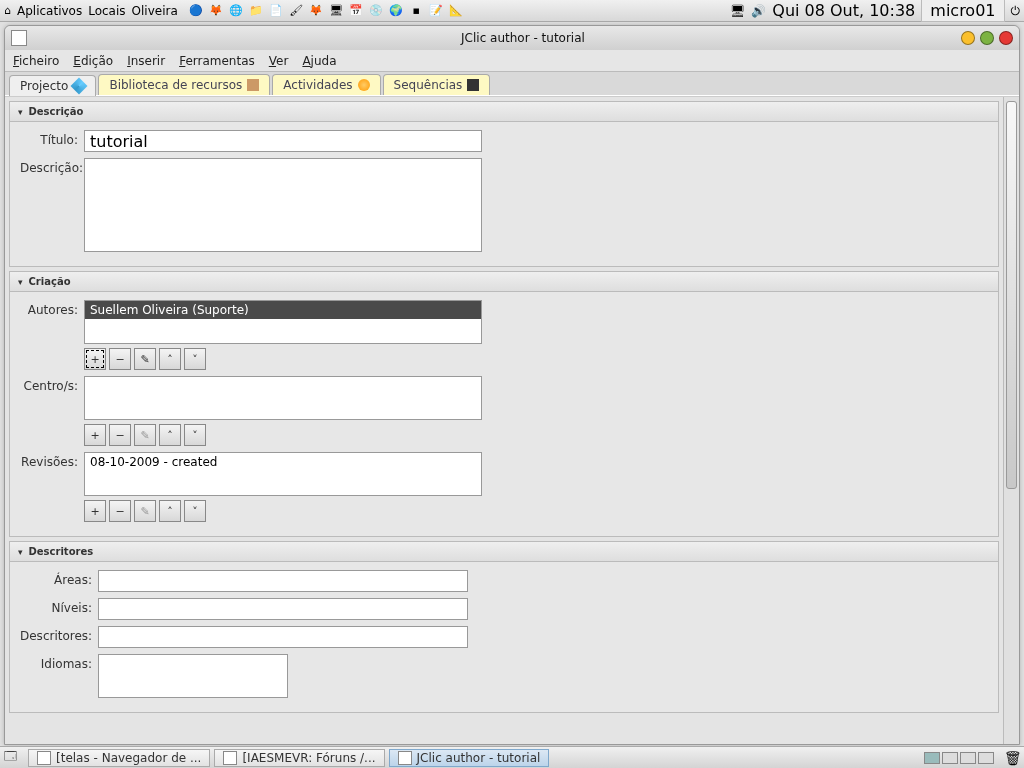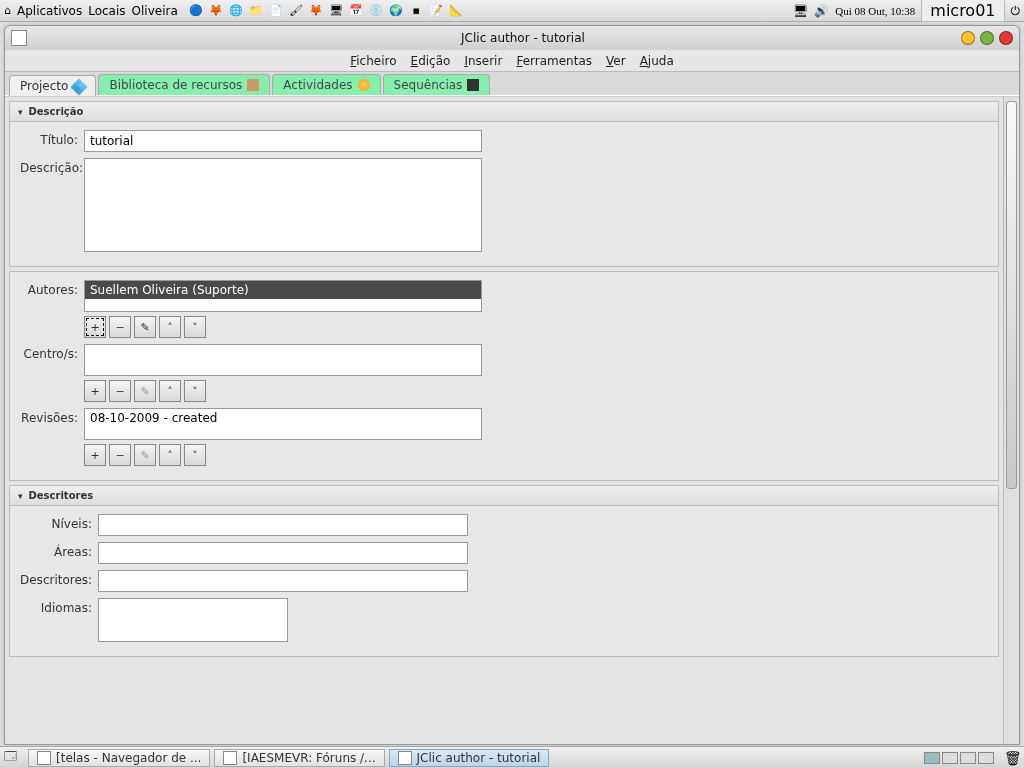--- a/index.html
+++ b/index.html
@@ -5,62 +5,62 @@
 * { box-sizing: border-box; margin: 0; padding: 0; font-family: "DejaVu Sans", Arial, sans-serif; font-size: 12px; }
 body { background: #e0e0e0; width: 1024px; height: 768px; overflow: hidden; }
 
 
 .gnome-panel { display:flex; align-items:center; height:22px; background:linear-gradient(#f0f0f0,#d8d8d8); border-bottom:1px solid #aaa; padding:0 4px; gap:6px; }
 .gnome-panel .sys-menu { font-size:12px; color:#000; cursor:default; }
 .gnome-panel .home-icon { font-size:11px; }
 .gnome-panel .tray-icons { display:flex; gap:3px; margin-left:4px; }
 .gnome-panel .tray-icons span { width:17px; height:17px; display:inline-flex; align-items:center; justify-content:center; font-size:11px; }
 .gnome-panel .flex { flex:1; }
-.gnome-panel .clock { font-size:11px; color:#000;font-family:Liberation Serif, serif; }
+.gnome-panel .clock { font-size:16px; color:#000; }
 .gnome-panel .user { background:#eee; border:1px solid #bbb; padding:1px 8px; font-size:16px; }
 
 
 .window { margin:3px 4px; background:#e8e8e8; border:1px solid #999; border-radius:6px 6px 0 0; box-shadow:0 0 4px rgba(0,0,0,.2); height:720px; display:flex; flex-direction:column; }
 .titlebar { height:24px; background:linear-gradient(#e8e8e8,#d0d0d0); border-radius:6px 6px 0 0; display:flex; align-items:center; position:relative; }
 .titlebar .title { flex:1; text-align:center; font-size:12px; color:#111; }
 .titlebar .doc-icon { width:16px; height:16px; margin-left:6px; background:#fff; border:1px solid #888; }
 .win-buttons { position:absolute; right:6px; display:flex; gap:5px; }
 .wb { width:14px; height:14px; border-radius:50%; border:1px solid rgba(0,0,0,.4); }
 .wb.min{background:#fbc02d}.wb.max{background:#7cb342}.wb.close{background:#e53935}
 
 
-.menubar { display:flex; gap:14px; padding:4px 8px 3px; background:#e6e6e6; border-bottom:1px solid #bbb;justify-content:center; }
+.menubar { display:flex; gap:14px; padding:4px 8px 3px; background:#e6e6e6; border-bottom:1px solid #bbb; }
 .menubar span { font-size:12px; color:#222; }
 .menubar span u { text-decoration:underline; }
 
 
 .tabs { display:flex; align-items:flex-end; padding:2px 4px 0; background:#d9d9d9; gap:2px; border-bottom:1px solid #fff; }
-.tab { background:#86efac; border:1px solid #aaa; border-bottom:none; padding:3px 10px; border-radius:4px 4px 0 0; font-size:12px; color:#445; display:flex; align-items:center; gap:5px; }
-.tab.active { background:#efefef; position:relative; top:1px; font-weight:normal; color:#333;align-items:flex-end; }
+.tab { background:#fef9c3; border:1px solid #aaa; border-bottom:none; padding:3px 10px; border-radius:4px 4px 0 0; font-size:12px; color:#445; display:flex; align-items:center; gap:5px; }
+.tab.active { background:#efefef; position:relative; top:1px; font-weight:normal; color:#333; }
 .tab .ticon { width:12px; height:12px; display:inline-block; }
 
 
 .content-wrap { flex:1; display:flex; border-top:1px solid #ccc; }
 .content { flex:1; overflow:hidden; background:#e4e4e4; padding:4px; }
 .vscroll { width:16px; background:#e0e0e0; border-left:1px solid #bbb; position:relative; }
 .vscroll .thumb { position:absolute; left:2px; right:2px; top:4px; height:60%; background:linear-gradient(#f8f8f8,#c8c8c8); border:1px solid #999; border-radius:3px; }
 
 .section { border:1px solid #bbb; background:#e7e7e7; margin-bottom:4px; }
 .sec-head { background:linear-gradient(#efefef,#dedede); padding:4px 8px; font-size:10px; font-weight:bold; color:#333; display:flex; align-items:center; gap:6px; border-bottom:1px solid #bbb; }
 .sec-head::before { content:"▾"; font-size:9px; }
 .sec-body { padding:8px 10px; }
 
 .field-row { display:flex; align-items:flex-start; margin-bottom:6px; }
 .field-row label { width:64px; text-align:right; padding-right:6px; font-size:12px; color:#333; padding-top:3px; }
 .field-row.wide label { width:78px; }
-.text-input { height:22px; border:1px solid #999; background:#fff; padding:2px 5px; font-size:12px; width:398px; }
+.text-input { height:22px; border:1px solid #999; background:#fff; padding:2px 5px; font-size:16px; width:398px; }
 .textarea { border:1px solid #999; background:#fff; width:398px; }
 .textarea.big { height:94px; }
 .textarea.tiny { height:44px; }
-.listbox { border:1px solid #999; background:#fff; width:398px; height:32px; }
+.listbox { border:1px solid #999; background:#fff; width:398px; height:44px; }
 .listbox .item { padding:2px 5px; font-size:12px; }
 .listbox .item.selected { background:#4a4a4a; color:#fff; }
 
 .btn-row { display:flex; gap:3px; margin-left:0; }
 .mini-btn { width:22px; height:22px; border:1px solid #888; background:linear-gradient(#f4f4f4,#d8d8d8); display:flex; align-items:center; justify-content:center; font-size:11px; color:#333; }
 .mini-btn.hi { outline:1px dashed #000; outline-offset:-3px; }
 .mini-btn:disabled, .mini-btn.dim { color:#999; }
 
 .f2 .text-input { width:370px; }
 
@@ -158,20 +158,21 @@
             <input class="text-input" value="tutorial" style="">
           </div>
           <div class="field-row">
             <label>Descrição:</label>
             <div class="textarea big"></div>
           </div>
         </div>
       </div>
 
       <div class="section">
+        <div class="sec-head">Criação</div>
         <div class="sec-body">
           <div class="field-row">
             <label>Autores:</label>
             <div>
               <div class="listbox">
                 <div class="item selected">Suellem Oliveira (Suporte)</div>
               </div>
               <div class="btn-row" style="margin-top:4px">
                 <div class="mini-btn hi">+</div>
                 <div class="mini-btn">−</div>
@@ -209,25 +210,25 @@
               </div>
             </div>
           </div>
         </div>
       </div>
 
       <div class="section">
         <div class="sec-head">Descritores</div>
         <div class="sec-body f2">
           <div class="field-row wide">
+            <label>Áreas:</label>
+            <input class="text-input" style="">
+          </div>
+          <div class="field-row wide">
             <label>Níveis:</label>
-            <input class="text-input" style="">
-          </div>
-          <div class="field-row wide">
-            <label>Áreas:</label>
             <input class="text-input" style="">
           </div>
           <div class="field-row wide">
             <label>Descritores:</label>
             <input class="text-input" style="">
           </div>
           <div class="field-row wide">
             <label>Idiomas:</label>
             <div class="textarea tiny" style="width:190px"></div>
           </div>

